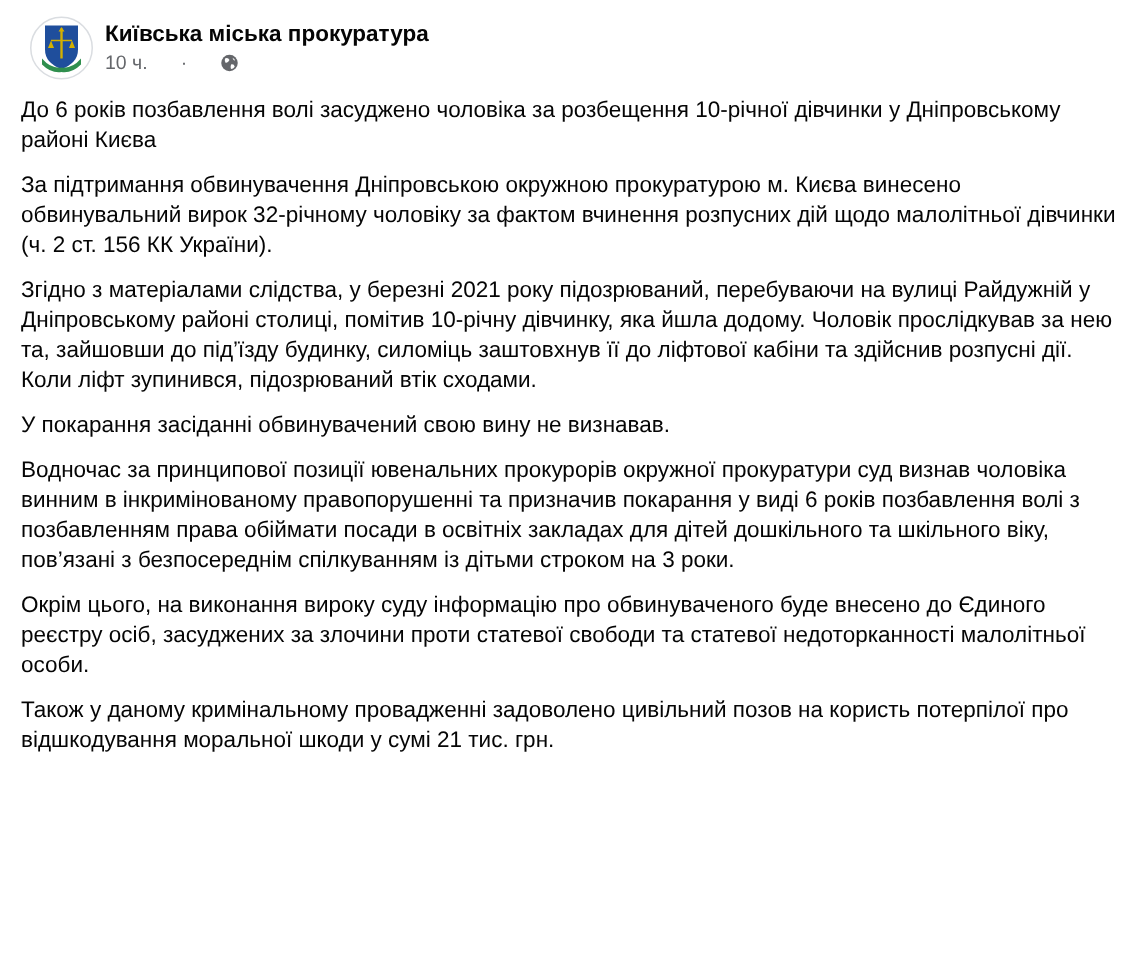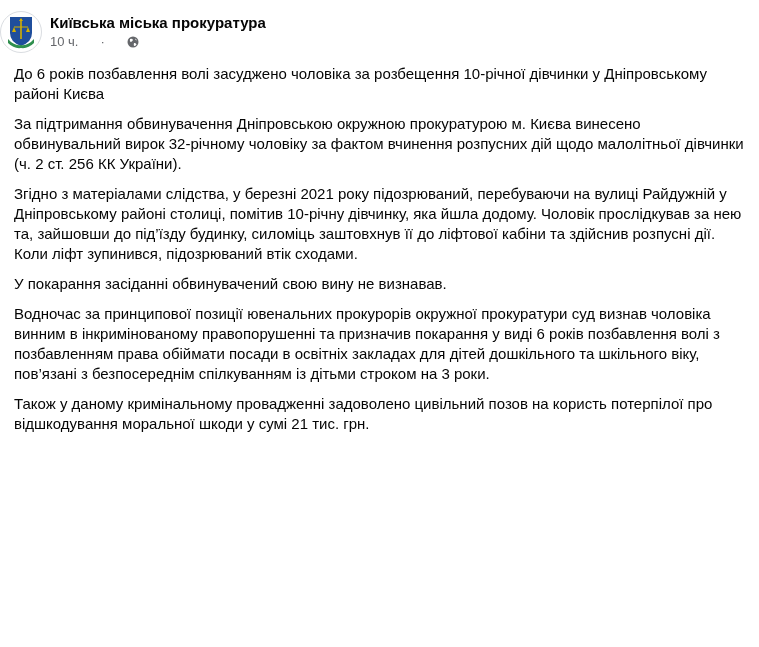--- a/index.html
+++ b/index.html
@@ -2,21 +2,21 @@
 <html><head>
 <meta charset="utf-8">
 <style>
   html, body { margin: 0; padding: 0; background: #ffffff; }
   body {
     width: 759px; height: 647px; overflow: hidden;
     font-family: "Liberation Sans", "DejaVu Sans", sans-serif;
     color: #050505;
   }
   .post { position: relative; width: 759px; height: 647px; }
-  .header { position: absolute; left: 0; top: 10px; height: 44px; display: flex; align-items: center; }
+  .header { position: absolute; left: 20px; top: 10px; height: 44px; display: flex; align-items: center; }
   .avatar {
     width: 40px; height: 40px; border-radius: 50%;
     border: 1px solid #dadde1; background: #ffffff;
     display: flex; align-items: center; justify-content: center; overflow: hidden;
     margin-right: 8px;
   }
   .header-text { display: flex; flex-direction: column; justify-content: center; }
   .page-name { font-size: 15px; font-weight: bold; color: #050505; line-height: 20px; }
   .meta { font-size: 13px; color: #65676b; line-height: 18px; display: flex; align-items: center; gap: 19px; }
   .meta .dot { margin: 0 3px; }
@@ -55,19 +55,20 @@
             <path d="M7 7 Q9 6.5 9.5 8.5 Q8.5 10 7 10 Q6.5 8.5 7 7 Z" fill="#ffffff"></path>
             <path d="M8 2.5 Q9.5 3 9.8 4.5 Q8.5 4.5 8 2.5 Z" fill="#ffffff"></path>
           </svg>
         </span>
       </span>
     </div>
   </div>
 
   <div class="content">
     <p>До 6 років позбавлення волі засуджено чоловіка за розбещення 10-річної дівчинки у Дніпровському районі Києва</p>
-    <p>За підтримання обвинувачення Дніпровською окружною прокуратурою м. Києва винесено обвинувальний вирок 32-річному чоловіку за фактом вчинення  розпусних дій щодо малолітньої дівчинки (ч. 2 ст. 256 КК України).</p>
+    <p>За підтримання обвинувачення Дніпровською окружною прокуратурою м. Києва винесено обвинувальний вирок 32-річному чоловіку за фактом вчинення  розпусних дій щодо малолітньої дівчинки (ч. 2 ст. 156 КК України).</p>
     <p>Згідно з матеріалами слідства,  у березні 2021 року підозрюваний, перебуваючи на вулиці Райдужній у Дніпровському районі столиці, помітив 10-річну дівчинку, яка йшла додому. Чоловік прослідкував за нею та, зайшовши до під’їзду будинку, силоміць заштовхнув її до ліфтової кабіни та здійснив розпусні дії. Коли ліфт зупинився, підозрюваний втік сходами.</p>
     <p>У покарання засіданні обвинувачений свою вину не визнавав.</p>
     <p>Водночас за принципової позиції ювенальних прокурорів окружної прокуратури суд визнав чоловіка винним в інкримінованому правопорушенні та призначив покарання у виді 6 років позбавлення волі з позбавленням права обіймати посади в освітніх закладах для дітей дошкільного та шкільного віку, пов’язані з безпосереднім спілкуванням із дітьми строком на 3 роки.</p>
+    <p>Окрім цього, на виконання вироку суду інформацію про обвинуваченого буде внесено до Єдиного реєстру осіб, засуджених за злочини проти статевої свободи та статевої недоторканності малолітньої особи.</p>
     <p>Також у даному кримінальному провадженні задоволено цивільний позов на користь потерпілої про відшкодування моральної шкоди у сумі 21 тис. грн.</p>
   </div>
 </div>
 
 </body></html>

